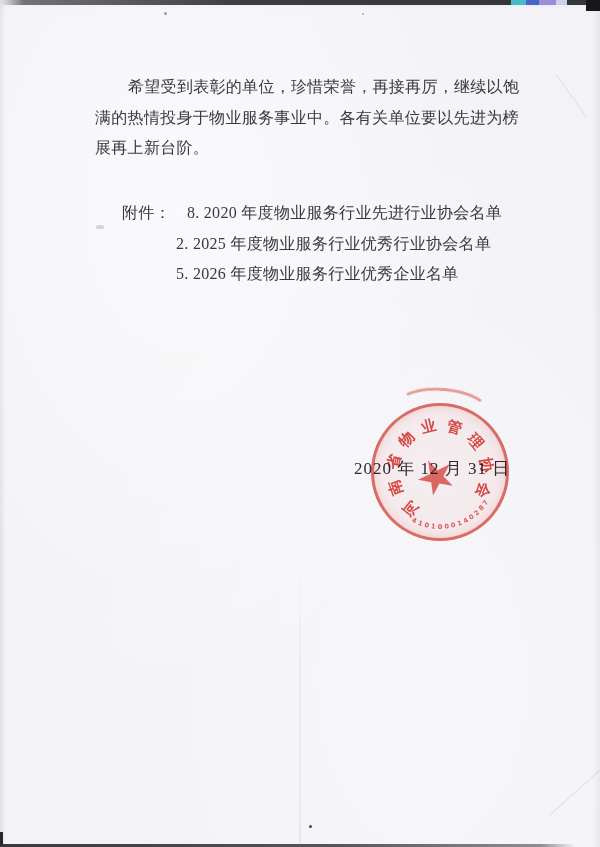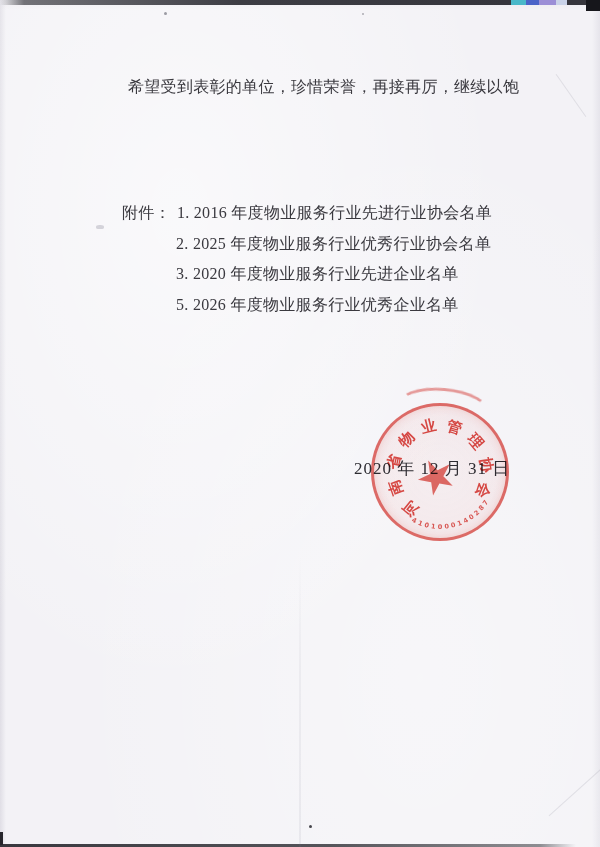--- a/index.html
+++ b/index.html
@@ -57,21 +57,21 @@
     height: 30.5px; line-height: 30.5px;
     font-size: 16px; letter-spacing: 0.3px; white-space: nowrap;
   }
   .p-line.indent { padding-left: 33px; }
 
   .attachment { position: absolute; left: 122px; top: 198px; width: 420px; }
   .att-line {
     height: 30.5px; line-height: 30.5px;
     font-size: 16px; letter-spacing: 0.3px; white-space: nowrap;
   }
-  .att-line .att-label { margin-right: 6px; }
+  .att-line .att-label { margin-right: 16px; }
   .att-line.cont { padding-left: 54px; }
 
   .issue-date {
     position: absolute; left: 354px; top: 457px;
     font-size: 17px; letter-spacing: 1px; line-height: 24px;
     color: #2d2c32; white-space: nowrap; z-index: 2;
   }
 
   
   .seal {
@@ -127,31 +127,30 @@
   <div class="speck speck-a"></div>
   <div class="speck speck-b"></div>
   <div class="speck speck-c"></div>
   <div class="speck speck-d"></div>
   <div class="crease crease-tr"></div>
   <div class="crease crease-br"></div>
   <div class="fold-line"></div>
 
   <div class="paragraph">
     <div class="p-line indent">希望受到表彰的单位，珍惜荣誉，再接再厉，继续以饱</div>
+    <div class="p-line">满的热情投身于物业服务事业中。各有关单位要以先进为榜</div>
+    <div class="p-line">展再上新台阶。</div>
   </div>
 
   <div class="attachment">
     <div class="att-line">
-      <span class="att-label">附件：</span><span>1. 2016 年度物业服务行业先进行业协会名单</span>
+      <span class="att-label">附件：</span><span>8. 2020 年度物业服务行业先进行业协会名单</span>
     </div>
     <div class="att-line cont">
       <span>2. 2025 年度物业服务行业优秀行业协会名单</span>
-    </div>
-    <div class="att-line cont">
-      <span>3. 2020 年度物业服务行业先进企业名单</span>
     </div>
     <div class="att-line cont">
       <span>5. 2026 年度物业服务行业优秀企业名单</span>
     </div>
   </div>
 
   <div class="issue-date">2020 年 12 月 31 日</div>
 
   <div class="ghost-arc"></div>
 

